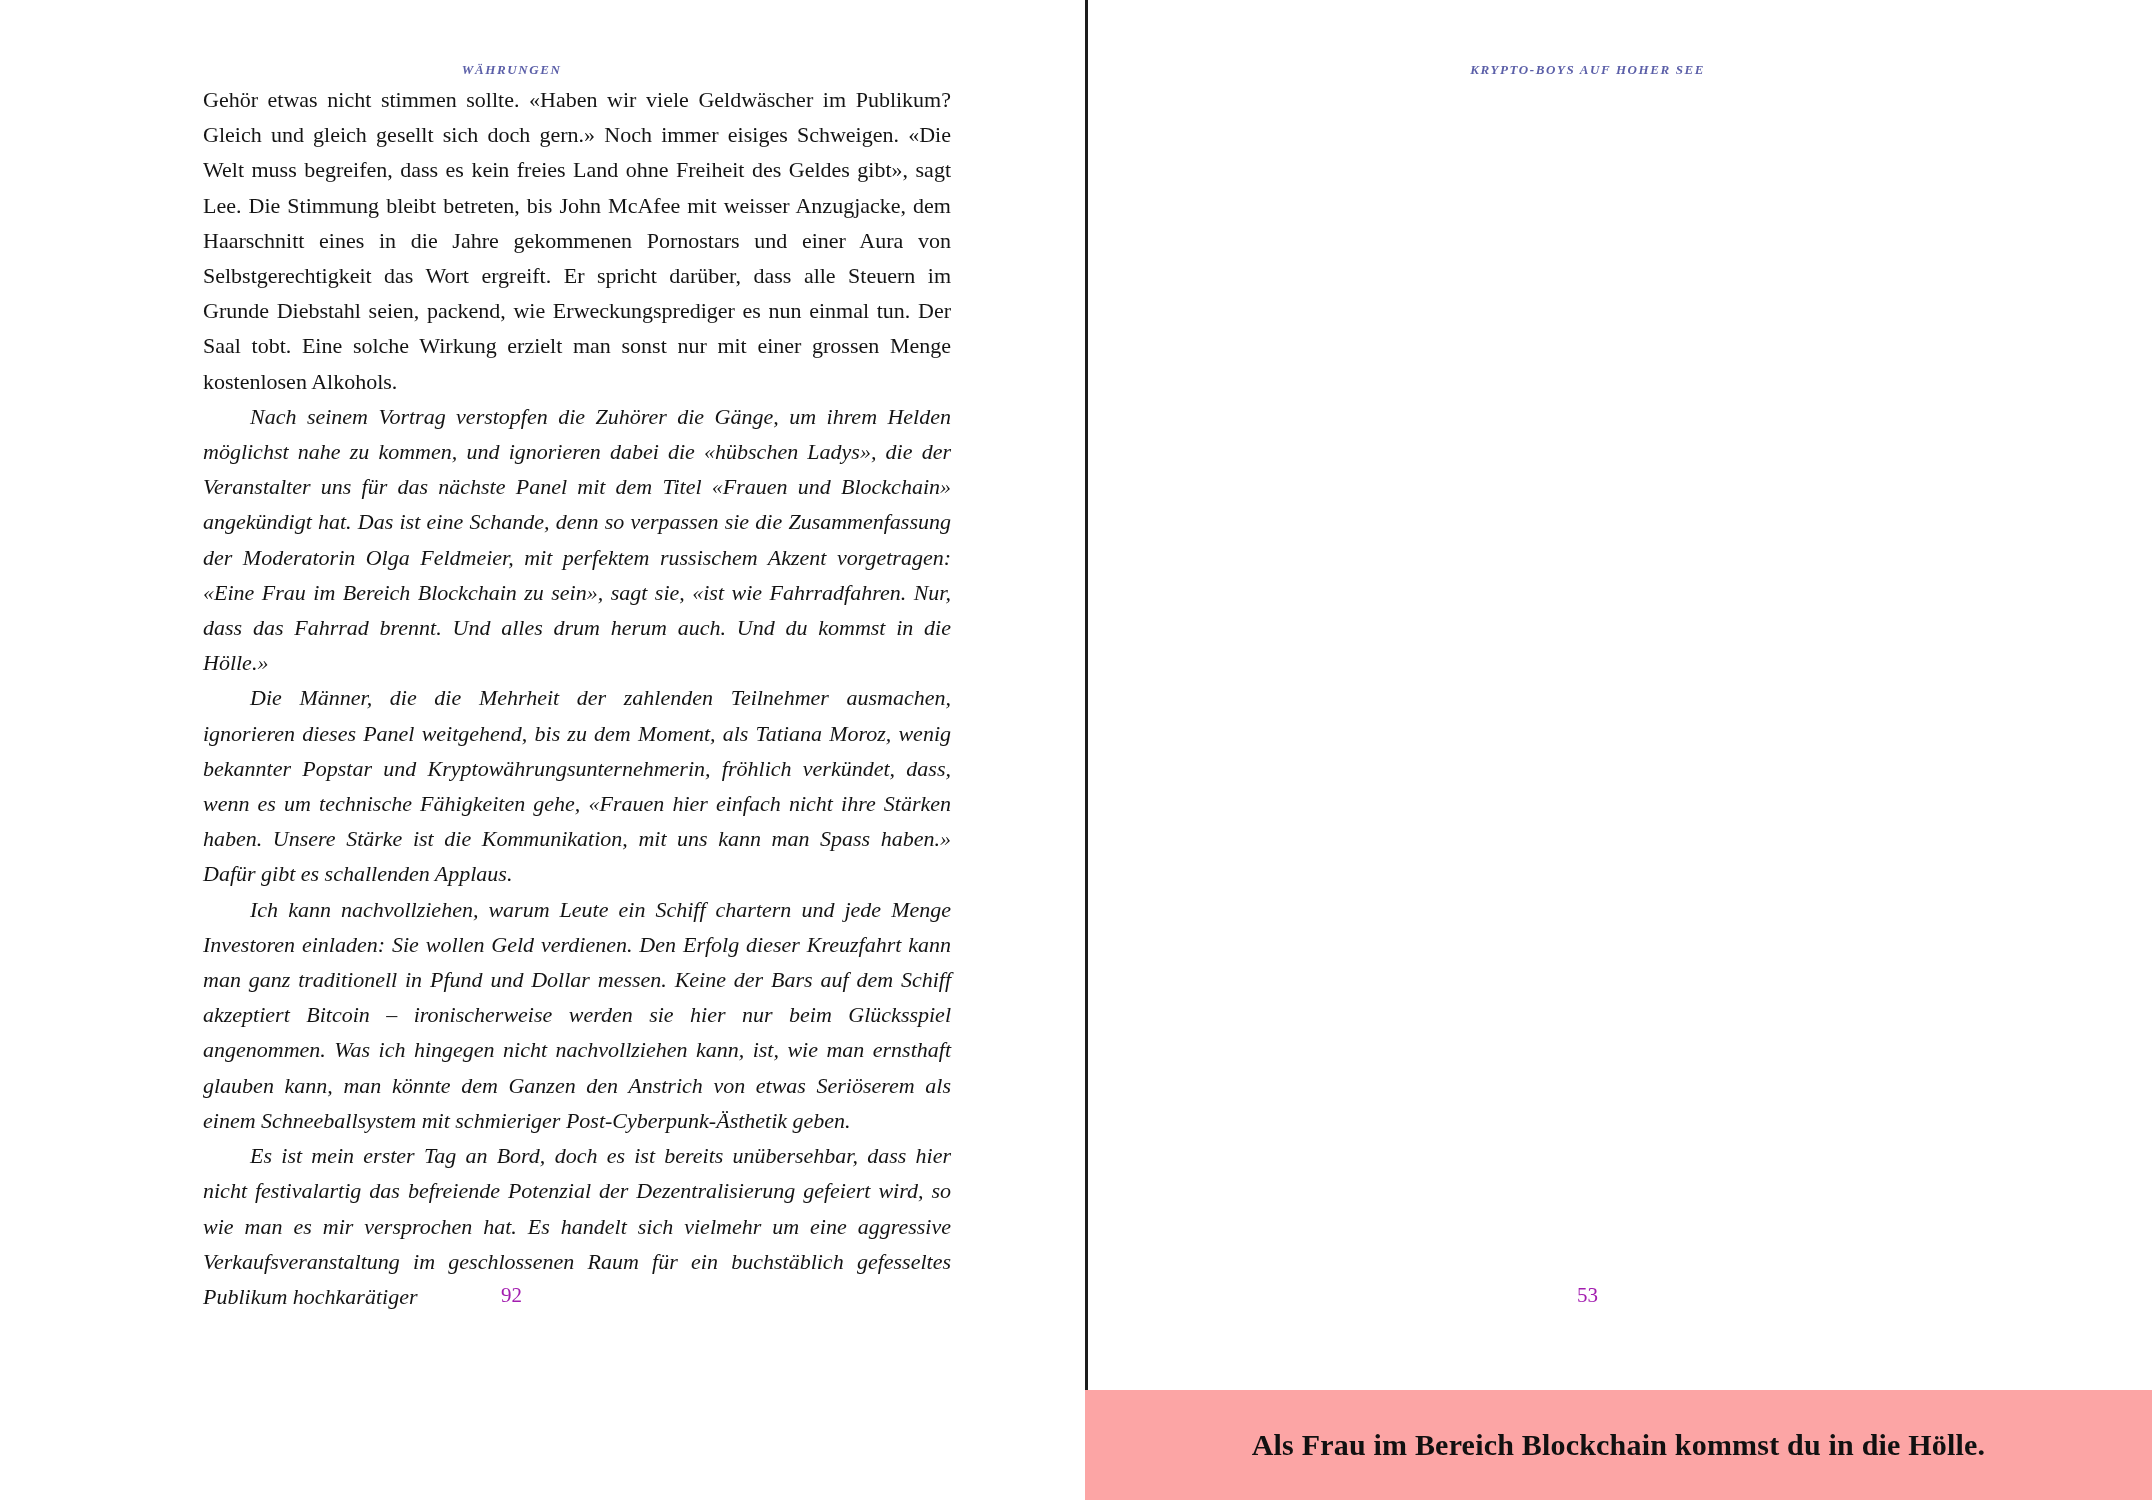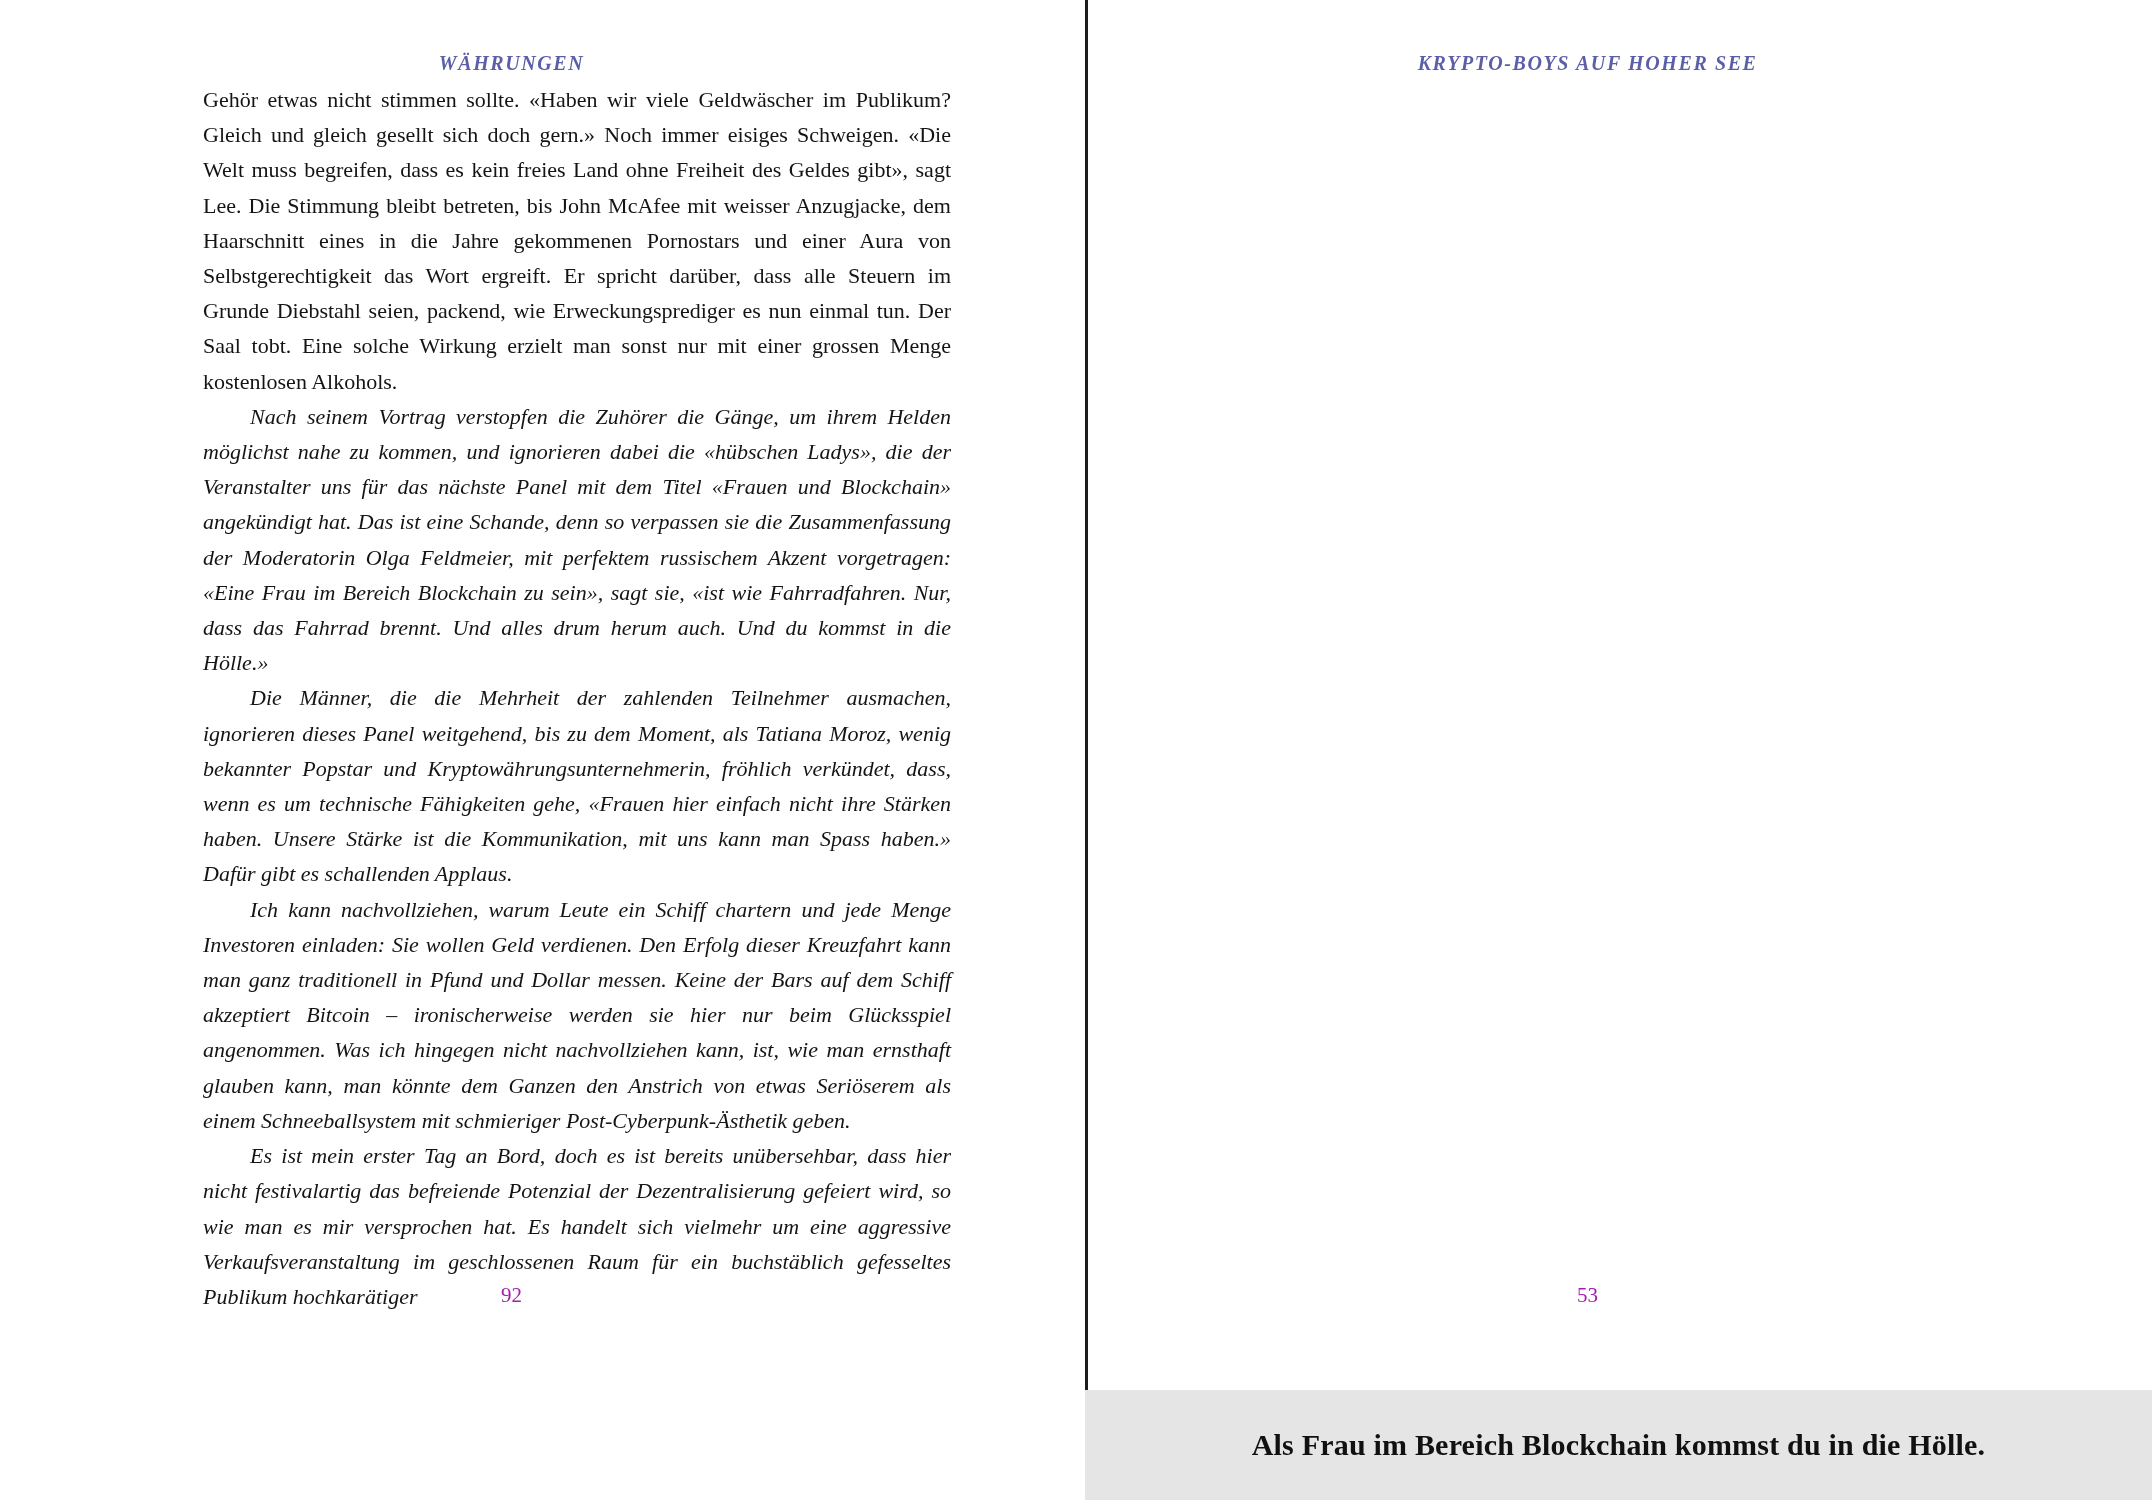--- a/index.html
+++ b/index.html
@@ -36,27 +36,27 @@
   .gutter {
     position: absolute;
     left: 1085px;
     top: 0;
     width: 3px;
     height: 1500px;
     background: #1c1c1c;
   }
   .running-head {
     position: absolute;
-    top: 52px;
+    top: 62px;
     width: 100%;
     text-align: center;
     font-family: "Liberation Serif", serif;
     font-weight: bold;
     font-style: italic;
-    font-size: 20px;
+    font-size: 13px;
     letter-spacing: 1.6px;
     color: #5b5fa8;
   }
   .textblock {
     position: absolute;
     font-size: 22px;
     line-height: 35.2px;
     text-align: justify;
     text-justify: inter-word;
     -webkit-hyphens: manual;
@@ -127,17 +127,17 @@
   </div>
 
   <div class="gutter"></div>
 
   <div class="page page-right">
     <div class="running-head">KRYPTO-BOYS AUF HOHER SEE</div>
 
     <div class="folio">53</div>
   </div>
 
-  <div class="pullquote-band" style="background: #e5e5e5;">
+  <div class="pullquote-band" style="background: #fca5a5;">
     <div class="pq-text">Als Frau im Bereich Blockchain kommst du in die Hölle.</div>
   </div>
 
 </div>
 
 </body></html>

